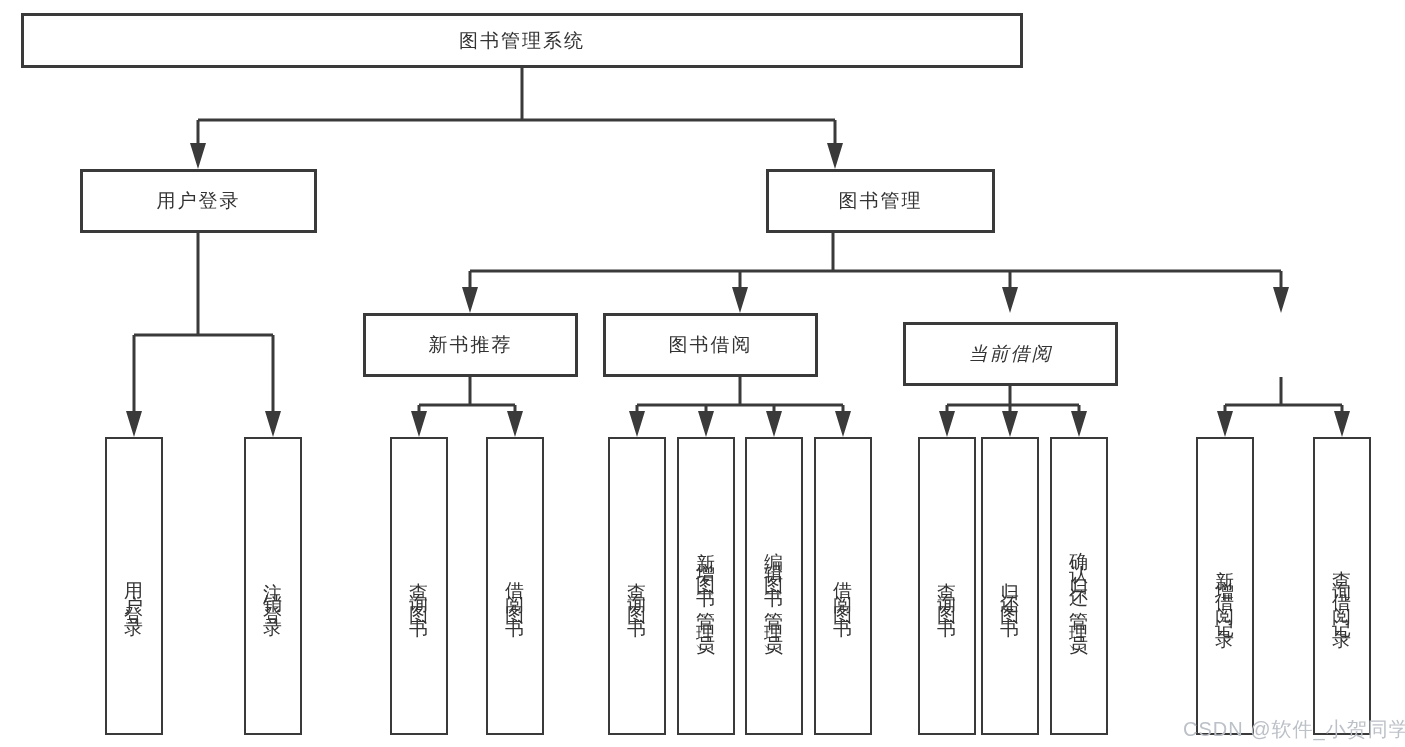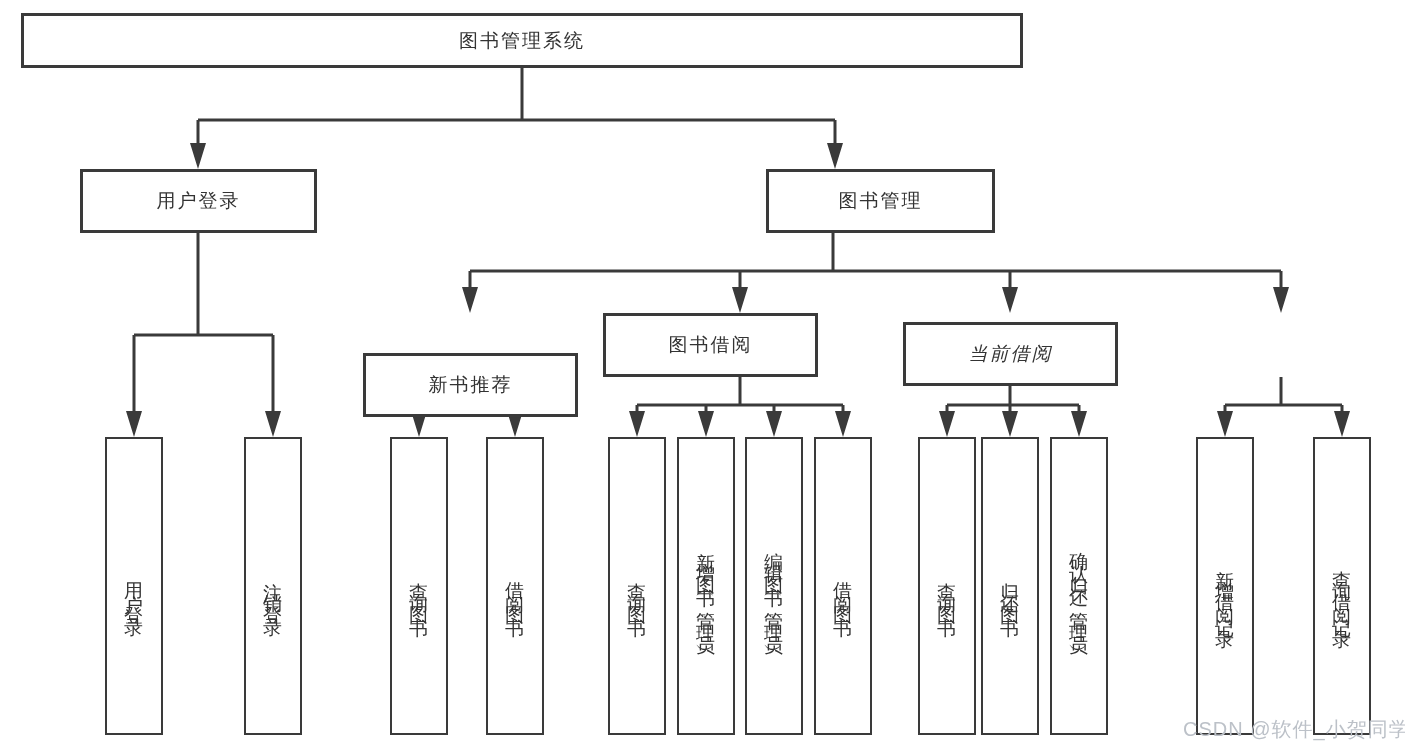--- a/index.html
+++ b/index.html
@@ -102,21 +102,21 @@
       <path class="ln" d="M1281 377 V405 M1225 405 H1342 M1225 405 V412 M1342 405 V412"></path>
       <path class="ar" d="M1217 411 L1233 411 L1225 437 Z M1334 411 L1350 411 L1342 437 Z"></path>
     </g>
   </svg>
 
   <div class="node" style="left:21px; top:13px; width:1002px; height:55px;">图书管理系统</div>
 
   <div class="node" style="left:80px; top:169px; width:237px; height:64px;">用户登录</div>
   <div class="node" style="left:718px; top:169px; width:229px; height:64px;margin-left:48px;">图书管理</div>
 
-  <div class="node" style="left:363px; top:313px; width:215px; height:64px;margin-top:40px;">新书推荐</div>
+  <div class="node" style="left:363px; top:313px; width:215px; height:64px;">新书推荐</div>
   <div class="node" style="left:603px; top:313px; width:215px; height:64px;">图书借阅</div>
   <div class="node" style="left:903px; top:322px; width:215px; height:64px;font-style:italic;">当前借阅</div>
 
   <div class="node leaf" style="left:105px; top:437px; width:58px; height:298px;">用户登录</div>
   <div class="node leaf" style="left:244px; top:437px; width:58px; height:298px;">注销登录</div>
 
   <div class="node leaf" style="left:390px; top:437px; width:58px; height:298px;">查询图书</div>
   <div class="node leaf" style="left:486px; top:437px; width:58px; height:298px;">借阅图书</div>
 
   <div class="node leaf" style="left:608px; top:437px; width:58px; height:298px;">查询图书</div>

